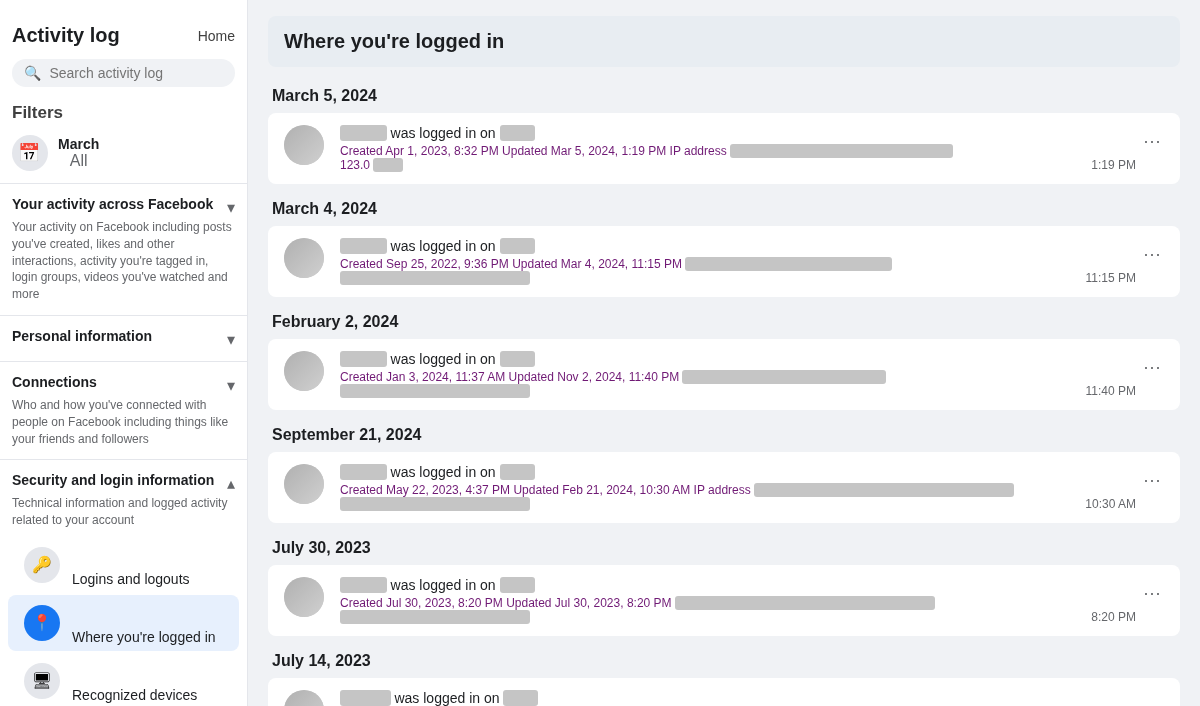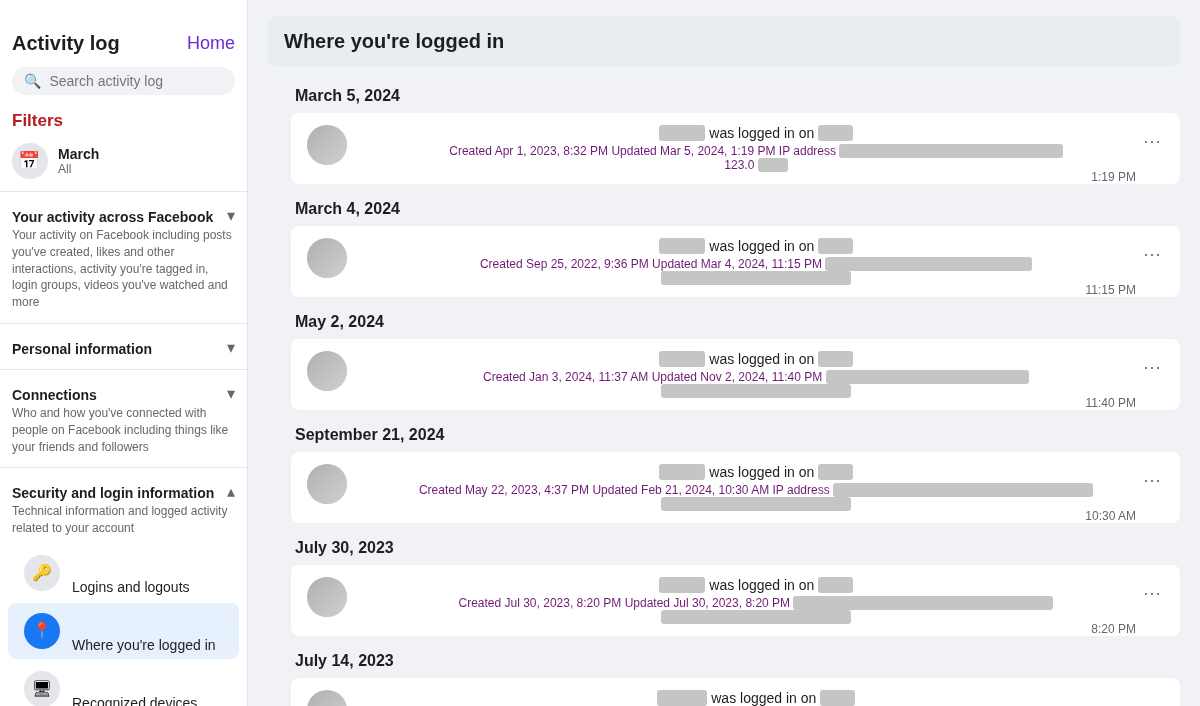--- a/index.html
+++ b/index.html
@@ -6,36 +6,36 @@
     body { font-family: -apple-system, BlinkMacSystemFont, 'Segoe UI', Helvetica, Arial, sans-serif; font-size: 14px; background: #f0f2f5; display: flex; height: 706px; overflow: hidden; }
 
     
     .sidebar {
       width: 248px;
       min-width: 248px;
       background: #fff;
       height: 100%;
       overflow-y: auto;
       border-right: 1px solid #e4e6eb;
-      padding: 28px 0;
+      padding: 20px 0;
     }
     .sidebar-header {
       display: flex;
       align-items: center;
       justify-content: space-between;
       padding: 4px 12px 8px 12px;
     }
     .sidebar-title {
       font-size: 20px;
       font-weight: 700;
       color: #1c1e21;
     }
     .sidebar-home-link {
-      font-size: 18px;
-      color: #6d28d9;
+      font-size: 14px;
+      color: #404040;
       cursor: pointer;
       text-decoration: none;
     }
     .search-bar {
       margin: 4px 12px 10px 12px;
       display: flex;
       align-items: center;
       background: #f0f2f5;
       border-radius: 20px;
       padding: 6px 12px;
@@ -50,50 +50,50 @@
       width: 100%;
     }
     .search-icon-wrap {
       color: #65676b;
       font-size: 14px;
     }
 
     .filters-label {
       font-size: 17px;
       font-weight: 700;
-      color: #b91c1c;
+      color: #404040;
       padding: 6px 12px 6px 12px;
     }
 
     .filter-item {
       display: flex;
       align-items: center;
       padding: 6px 12px;
       gap: 10px;
       cursor: pointer;
     }
     .filter-icon-box {
       width: 36px; height: 36px;
       background: #e4e6eb;
       border-radius: 50%;
       display: flex; align-items: center; justify-content: center;
       font-size: 18px;
     }
     .filter-text .filter-name { font-size: 14px; font-weight: 600; color: #1c1e21; }
-    .filter-text .filter-sub { font-size: 12px; color: #65676b; }
+    .filter-text .filter-sub { font-size: 16px; color: #65676b; text-align: center; }
 
     .sidebar-divider { height: 1px; background: #e4e6eb; margin: 6px 0; }
 
     .section-item {
       padding: 6px 12px;
       cursor: pointer;
     }
     .section-item-header {
       display: flex;
-      align-items: flex-end;
+      align-items: flex-start;
       justify-content: space-between;
     }
     .section-name {
       font-size: 14px;
       font-weight: 600;
       color: #1c1e21;
     }
     .section-desc {
       font-size: 12px;
       color: #65676b;
@@ -124,38 +124,37 @@
     .sub-nav-label { font-size: 14px; color: #1c1e21; font-weight: 500; margin-top: 28px; }
 
     
     .main {
       flex: 1;
       overflow-y: auto;
       background: #f0f2f5;
       padding: 16px 20px;
     }
 
-    .date-section { margin-bottom: 8px; margin-left: 23px; }
+    .date-section { margin-bottom: 8px; }
     .date-label {
       font-size: 16px;
       font-weight: 700;
       color: #1c1e21;
       padding: 8px 4px;
     }
 
     .log-card {
       background: #fff;
       border-radius: 8px;
       padding: 12px 16px;
       margin-bottom: 8px;
       display: flex;
       align-items: flex-start;
-      gap: 1px;
+      gap: 16px;
       position: relative;
-      text-align: center;
     }
     .log-avatar {
       width: 40px; height: 40px;
       border-radius: 50%;
       background: #c5c5c5;
       flex-shrink: 0;
       overflow: hidden;
     }
     .log-avatar-inner {
       width: 100%; height: 100%;
@@ -178,21 +177,21 @@
     }
     .log-meta {
       font-size: 12px;
       color: #701a75;
     }
     .log-time {
       font-size: 12px;
       color: #65676b;
       position: absolute;
       right: 44px;
-      bottom: 0;
+      bottom: 12px;
     }
     .log-more-btn {
       position: absolute;
       right: 12px;
       top: 12px;
       width: 32px; height: 32px;
       border-radius: 50%;
       display: flex; align-items: center; justify-content: center;
       cursor: pointer;
       font-size: 18px;
@@ -347,21 +346,21 @@
           <br>
           <span class="blurred">&nbsp;&nbsp;&nbsp;&nbsp;&nbsp;&nbsp;&nbsp;&nbsp;&nbsp;&nbsp;&nbsp;&nbsp;&nbsp;&nbsp;&nbsp;&nbsp;&nbsp;&nbsp;&nbsp;&nbsp;&nbsp;&nbsp;&nbsp;&nbsp;&nbsp;&nbsp;&nbsp;&nbsp;&nbsp;&nbsp;&nbsp;&nbsp;&nbsp;&nbsp;&nbsp;&nbsp;&nbsp;&nbsp;&nbsp;&nbsp;&nbsp;&nbsp;&nbsp;&nbsp;&nbsp;&nbsp;&nbsp;&nbsp;&nbsp;&nbsp;&nbsp;&nbsp;&nbsp;&nbsp;&nbsp;&nbsp;&nbsp;</span>
         </div>
       </div>
       <span class="log-time">11:15 PM</span>
       <div class="log-more-btn">···</div>
     </div>
   </div>
 
   <div class="date-section">
-    <div class="date-label">May 2, 2024</div>
+    <div class="date-label">February 2, 2024</div>
     <div class="log-card">
       <div class="log-avatar">
           <div class="log-avatar-inner"></div>
         </div>
       <div class="log-info">
         <div class="log-main-text">
           <span class="blurred">&nbsp;&nbsp;&nbsp;&nbsp;&nbsp;&nbsp;&nbsp;&nbsp;&nbsp;&nbsp;&nbsp;&nbsp;</span>
           <span> was logged in on </span>
           <span class="blurred">&nbsp;&nbsp;&nbsp;&nbsp;&nbsp;&nbsp;&nbsp;&nbsp;&nbsp;</span>
         </div>

